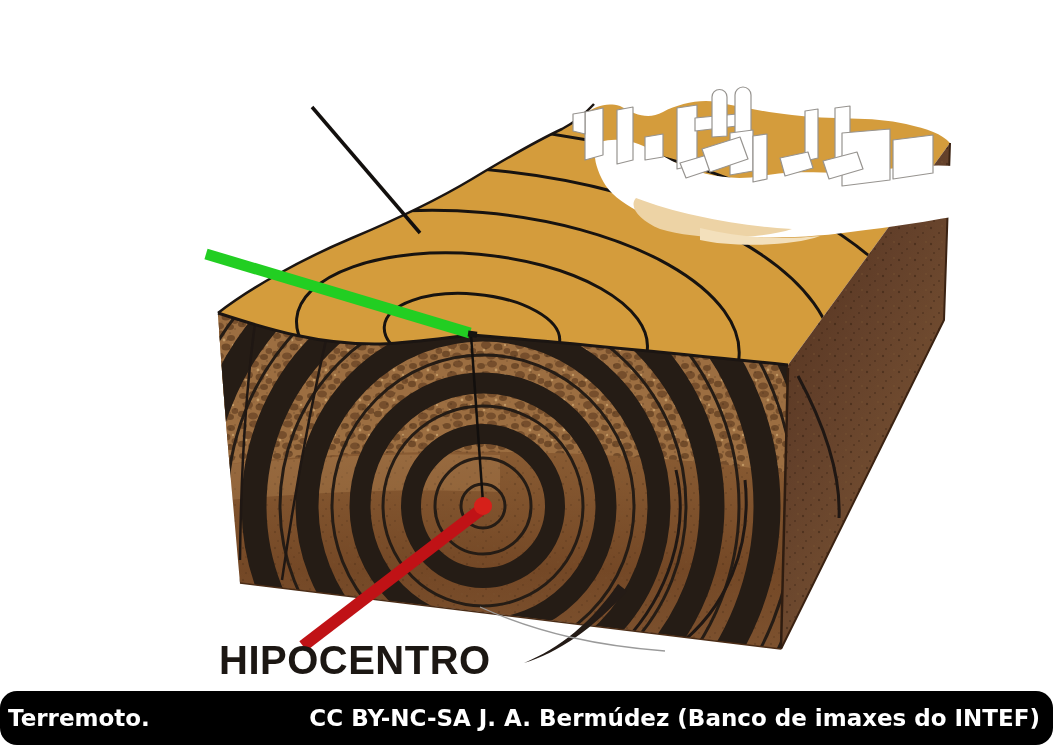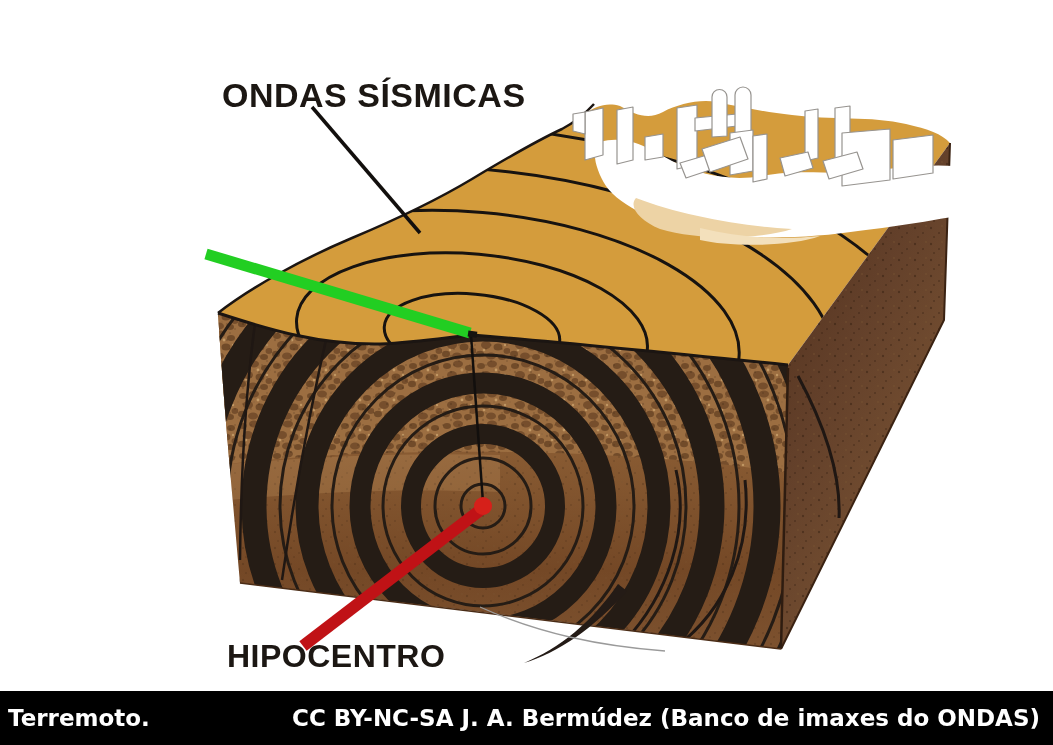--- a/index.html
+++ b/index.html
@@ -3,24 +3,24 @@
 <meta charset="utf-8">
 <style>
   html,body{margin:0;padding:0;background:#fff;}
   #stage{position:relative;width:1053px;height:745px;overflow:hidden;background:#fff;
          font-family:"Liberation Sans",sans-serif;}
   #art{position:absolute;left:0;top:0;width:1053px;height:745px;}
   .biglabel{position:absolute;color:#1c1713;font-weight:900;white-space:nowrap;
             font-family:"Liberation Sans",sans-serif;letter-spacing:.5px;z-index:5;}
   #lbl-ondas{left:222px;top:76px;font-size:34px;}
   #lbl-epicentro{left:82px;top:212px;font-size:39px;}
-  #lbl-hipocentro{left:227px;top:638px;font-size:32px;text-align:center;}
+  #lbl-hipocentro{left:219px;top:638px;font-size:40px;text-align:center;}
   #caption{position:absolute;left:0;right:0;top:691px;height:54px;background:#000;
            color:#fff;display:flex;align-items:center;z-index:6;
-           font-family:"DejaVu Sans","Liberation Sans",sans-serif;font-weight:bold;font-size:23px;}
+           font-family:"DejaVu Sans","Liberation Sans",sans-serif;font-weight:bold;font-size:23px;border-radius:17px;}
   #caption .t{margin-left:8px;}
   #caption .c{position:absolute;right:13px;}
 </style>
 </head>
 <body>
 
 <div id="stage">
 
 <svg id="art" viewBox="0 0 1053 745" xmlns="http://www.w3.org/2000/svg">
   <defs>
@@ -187,21 +187,20 @@
   </g>
 
   <line x1="312" y1="107" x2="420" y2="233" stroke="#120F0D" stroke-width="3.5"></line>
   <line x1="471" y1="335" x2="483" y2="503" stroke="#120F0D" stroke-width="2.5"></line>
   <line x1="206" y1="254" x2="470" y2="333" stroke="#22CE22" stroke-width="11"></line>
   <line x1="303" y1="646" x2="483" y2="508" stroke="#C01216" stroke-width="12"></line>
   <circle cx="483" cy="506" r="9" fill="#D6201A"></circle>
   <rect x="468" y="331" width="9" height="6" fill="#161310" transform="rotate(8 472 334)"></rect>
 </svg>
 
-<div class="biglabel" id="lbl-ondas">ONDAS SÍSMICAS</div>
 <div class="biglabel" id="lbl-hipocentro">HIPOCENTRO</div>
 
 <div id="caption">
   <span class="t">Terremoto.</span>
-  <span class="c">CC BY-NC-SA J. A. Bermúdez (Banco de imaxes do ONDAS)</span>
+  <span class="c">CC BY-NC-SA J. A. Bermúdez (Banco de imaxes do INTEF)</span>
 </div>
 
 </div>
 
 </body></html>

